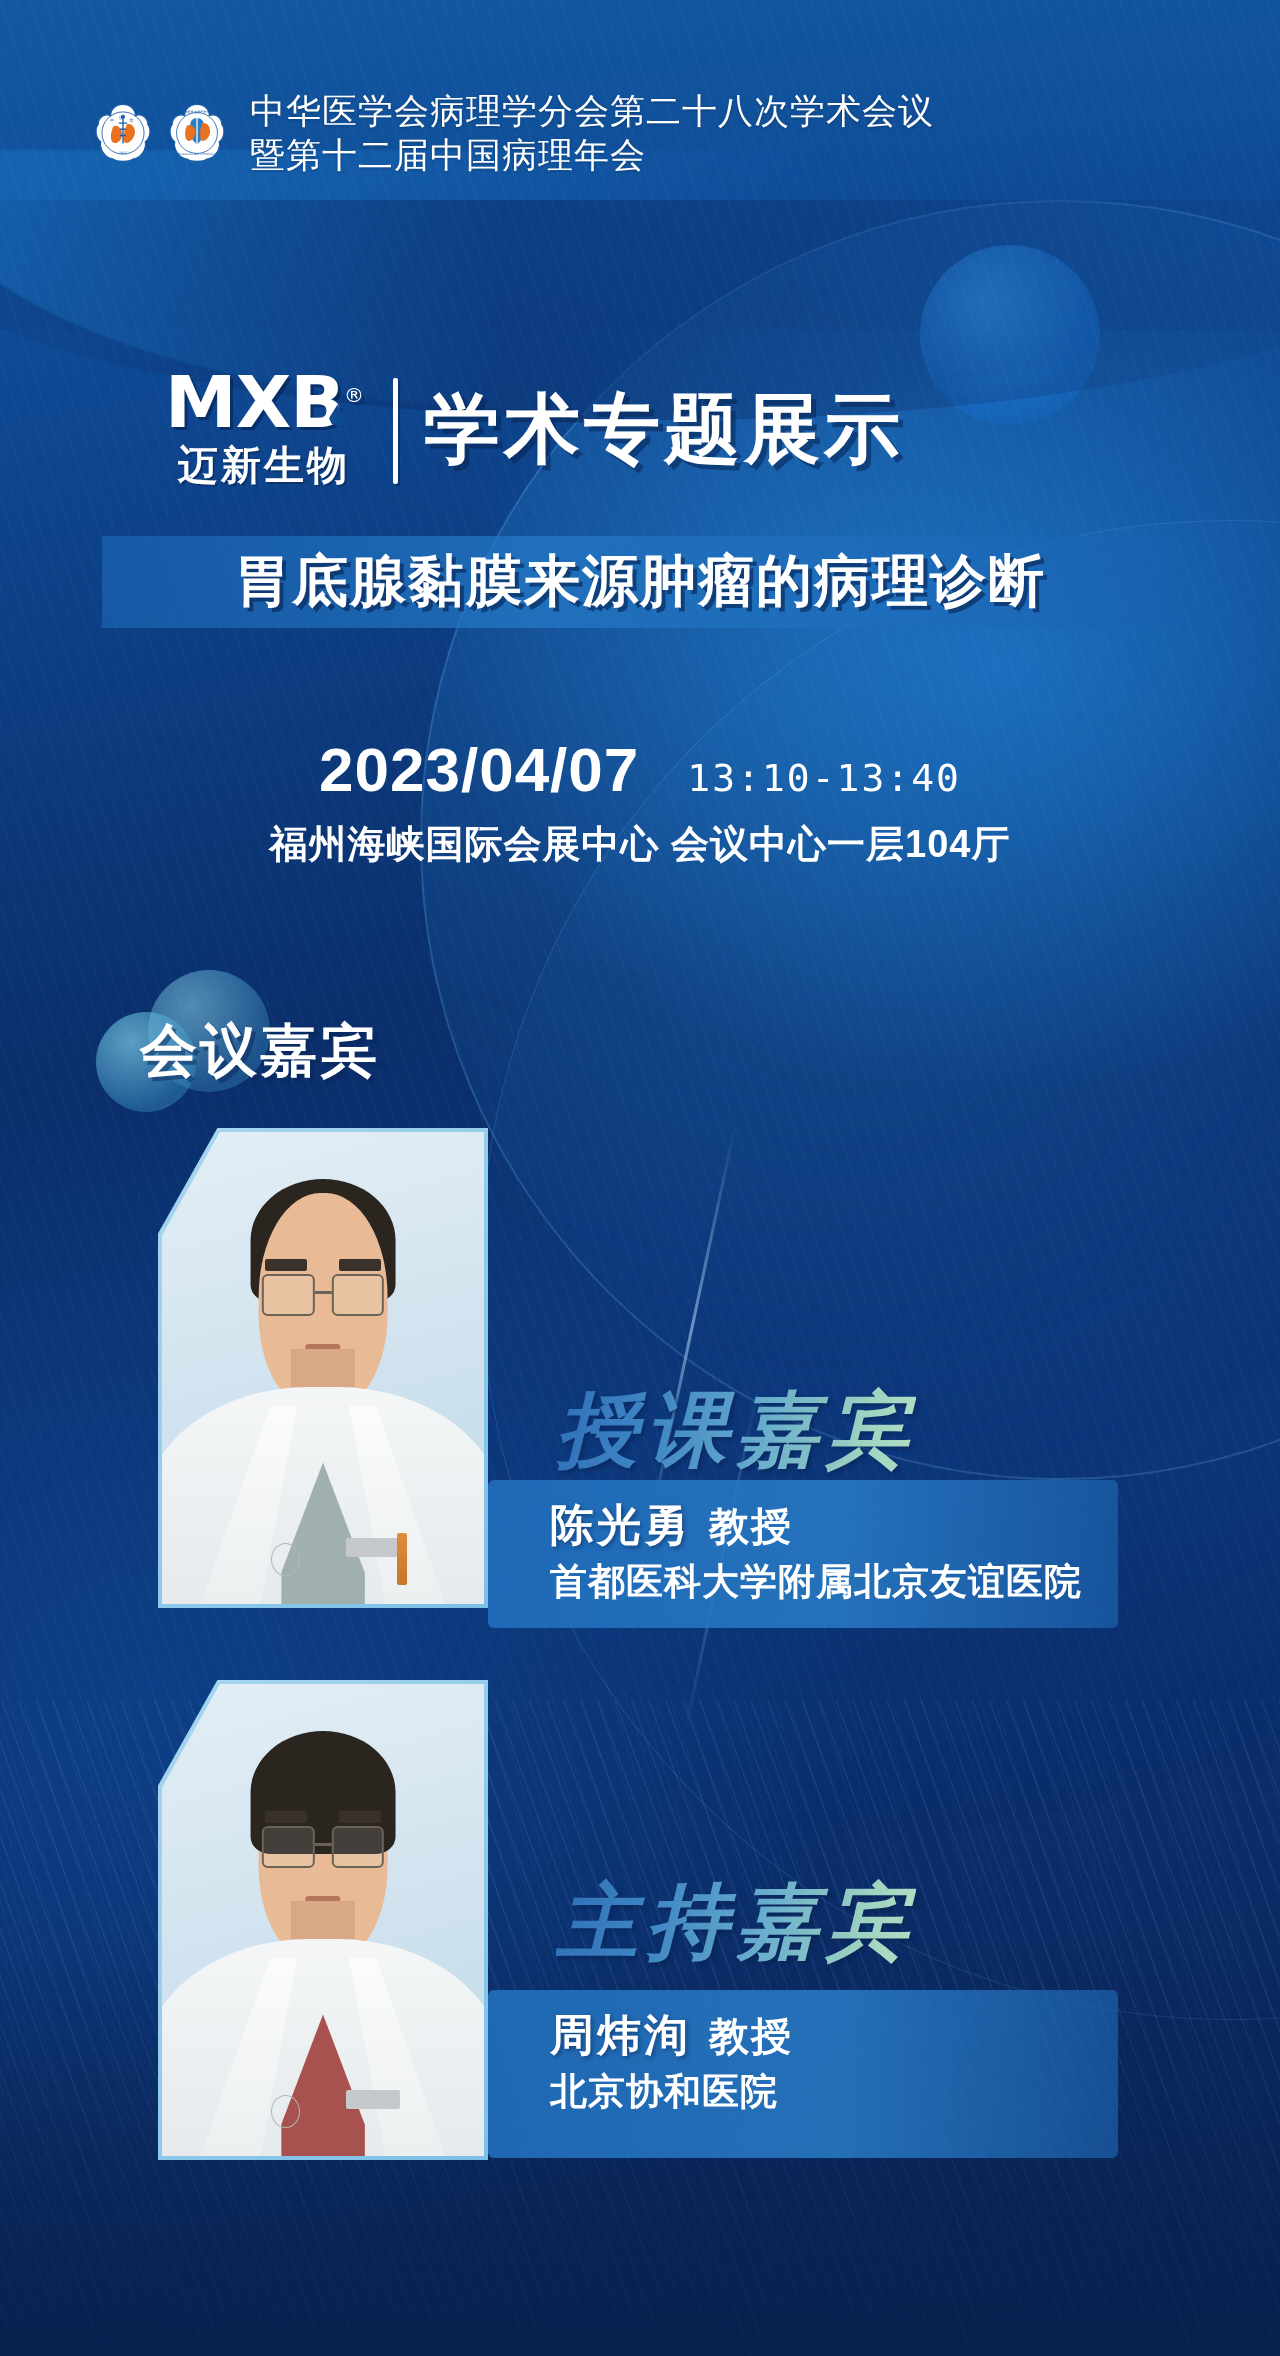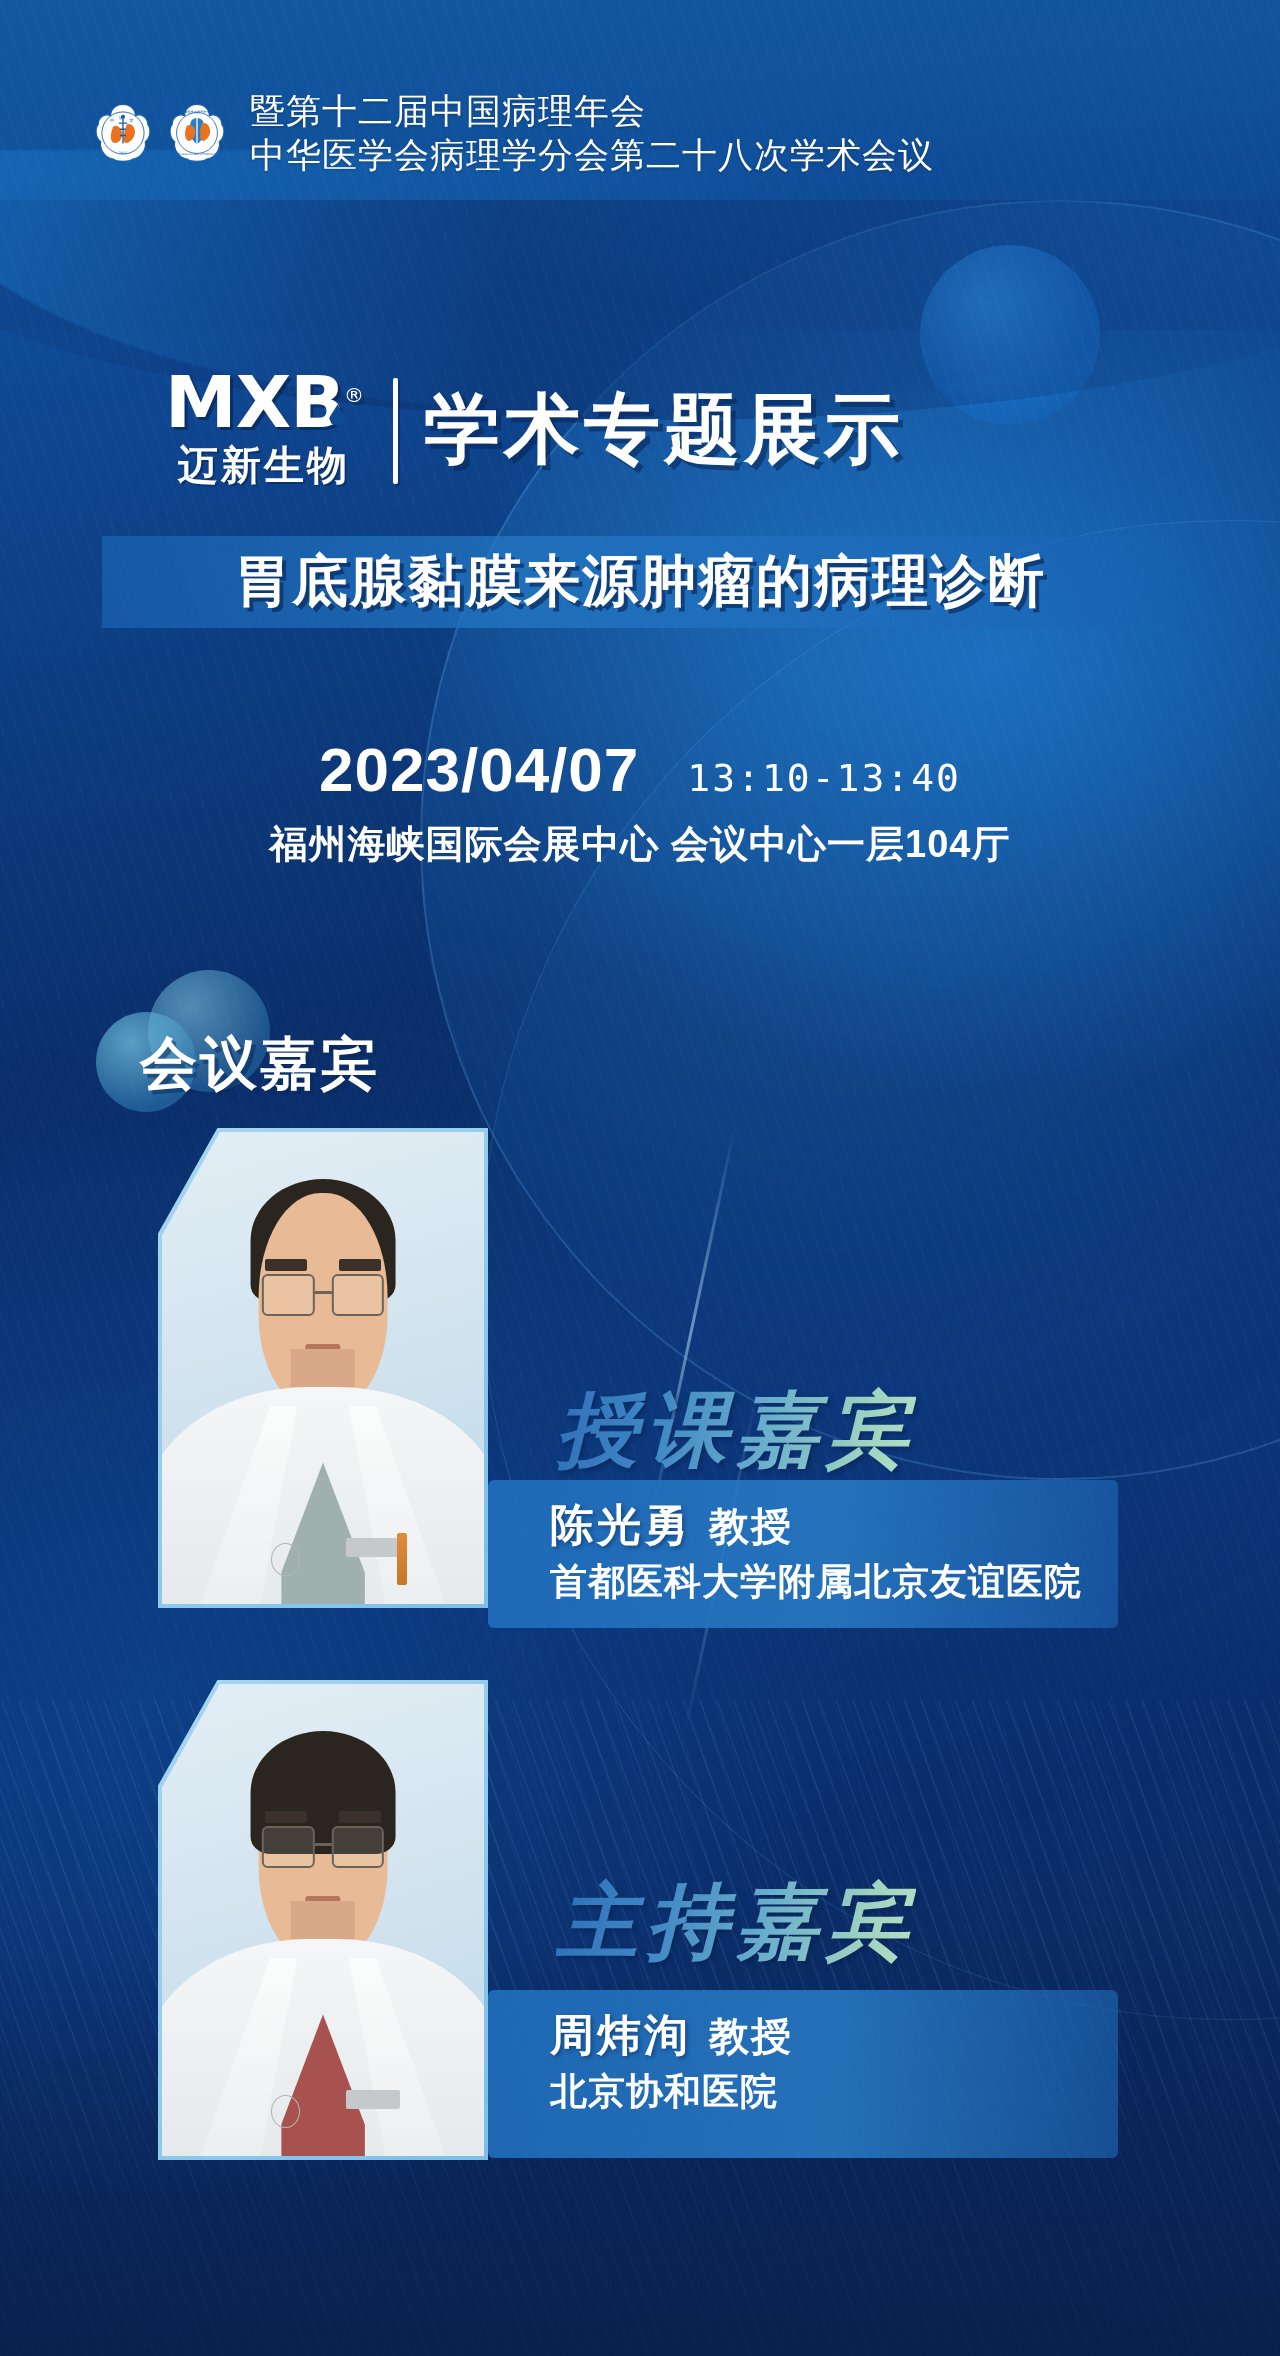--- a/index.html
+++ b/index.html
@@ -135,21 +135,21 @@
   #guesthead { position:absolute; left:96px; top:970px; z-index:6; width:460px; height:130px; }
   .gh-circle1 {
     position:absolute; left:52px; top:0; width:122px; height:122px; border-radius:50%;
     background:radial-gradient(circle at 35% 30%, rgba(140,215,235,.55), rgba(70,165,215,.30) 70%);
   }
   .gh-circle2 {
     position:absolute; left:0; top:42px; width:100px; height:100px; border-radius:50%;
     background:radial-gradient(circle at 35% 30%, rgba(125,205,230,.70), rgba(60,150,205,.42) 70%);
   }
   .gh-text {
-    position:absolute; left:44px; top:56px;
+    position:absolute; left:44px; top:43px;
     font-size:57px; font-weight:bold; letter-spacing:3px; color:#fff;
     text-shadow:4px 4px 0 rgba(8,38,88,.5);
   }
 
   
   .speaker { position:absolute; left:8px; width:100%; z-index:6; }
   #speaker-0 { top:1128px; height:520px; }
   #speaker-1 { top:1680px; height:560px; }
 
   .photo-frame {
@@ -307,22 +307,22 @@
         <path d="M50 26 q7 0 10 6 q3 8 1 18 q-2 12 -11 18 q-9 -6 -11 -18 q-2 -10 1 -18 q3 -6 10 -6 Z" fill="#2a7fc4"></path>
         <path d="M34 38 q7 -3 11 3 q4 7 1 14 q-3 7 -9 8 q-5 -1 -6 -8 q-1 -10 3 -17 Z" fill="#e8721f"></path>
         <path d="M58 34 q9 -1 12 7 q3 9 -2 16 q-4 6 -9 6 q-4 -2 -4 -9 q0 -12 3 -20 Z" fill="#e8721f"></path>
         <path d="M50 22 v48" stroke="#ffffff" stroke-width="2" fill="none"></path>
         <text x="50" y="18" font-size="5" fill="#1a5fa8" text-anchor="middle" font-family="DejaVu Sans, sans-serif">中华医学会病理学分会</text>
         <text x="50" y="86" font-size="4.6" fill="#1a5fa8" text-anchor="middle" font-family="DejaVu Sans, sans-serif">Chinese Society of Pathology</text>
       </svg>
     </div>
   </div>
   <div class="conf-title">
+    <div>中华医学会病理学分会第二十八次学术会议</div>
     <div>暨第十二届中国病理年会</div>
-    <div>中华医学会病理学分会第二十八次学术会议</div>
   </div>
 </div>
 
 <div id="brandrow">
   <div class="mxb">
     <div class="mxb-main">
       <span>MXB</span><span class="mxb-reg">®</span>
       <span class="mxb-drop"></span>
     </div>
     <div class="mxb-cn">迈新生物</div>

